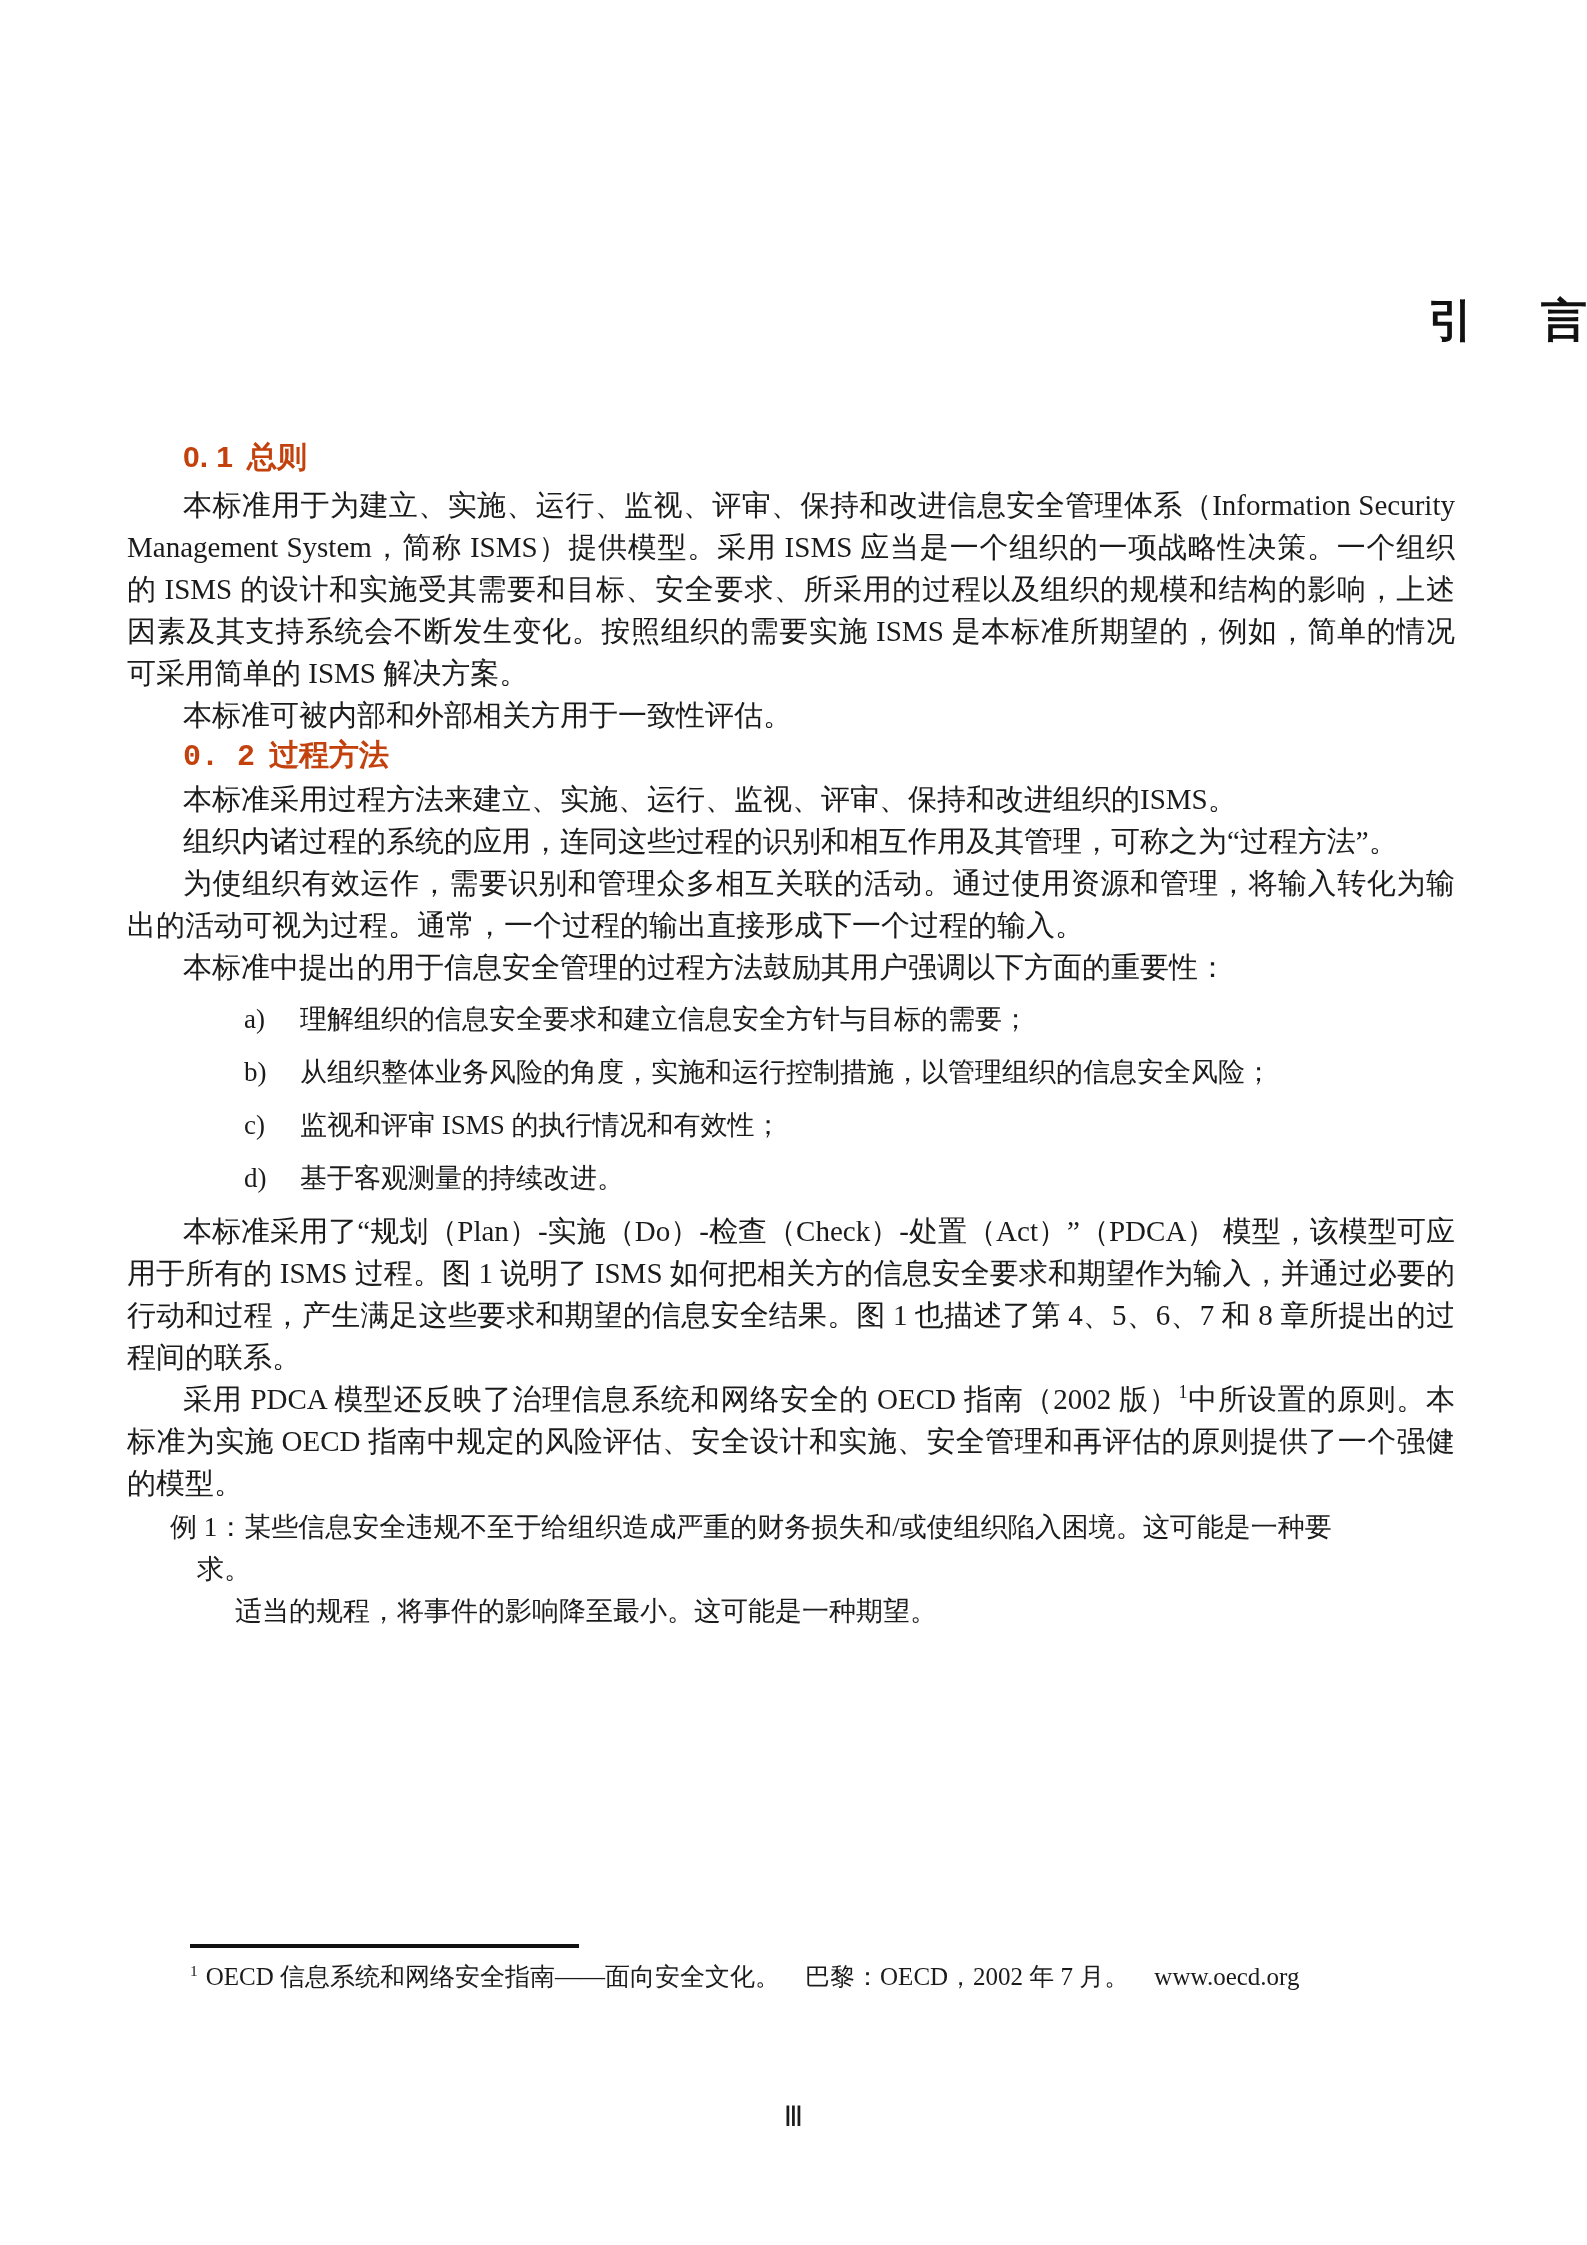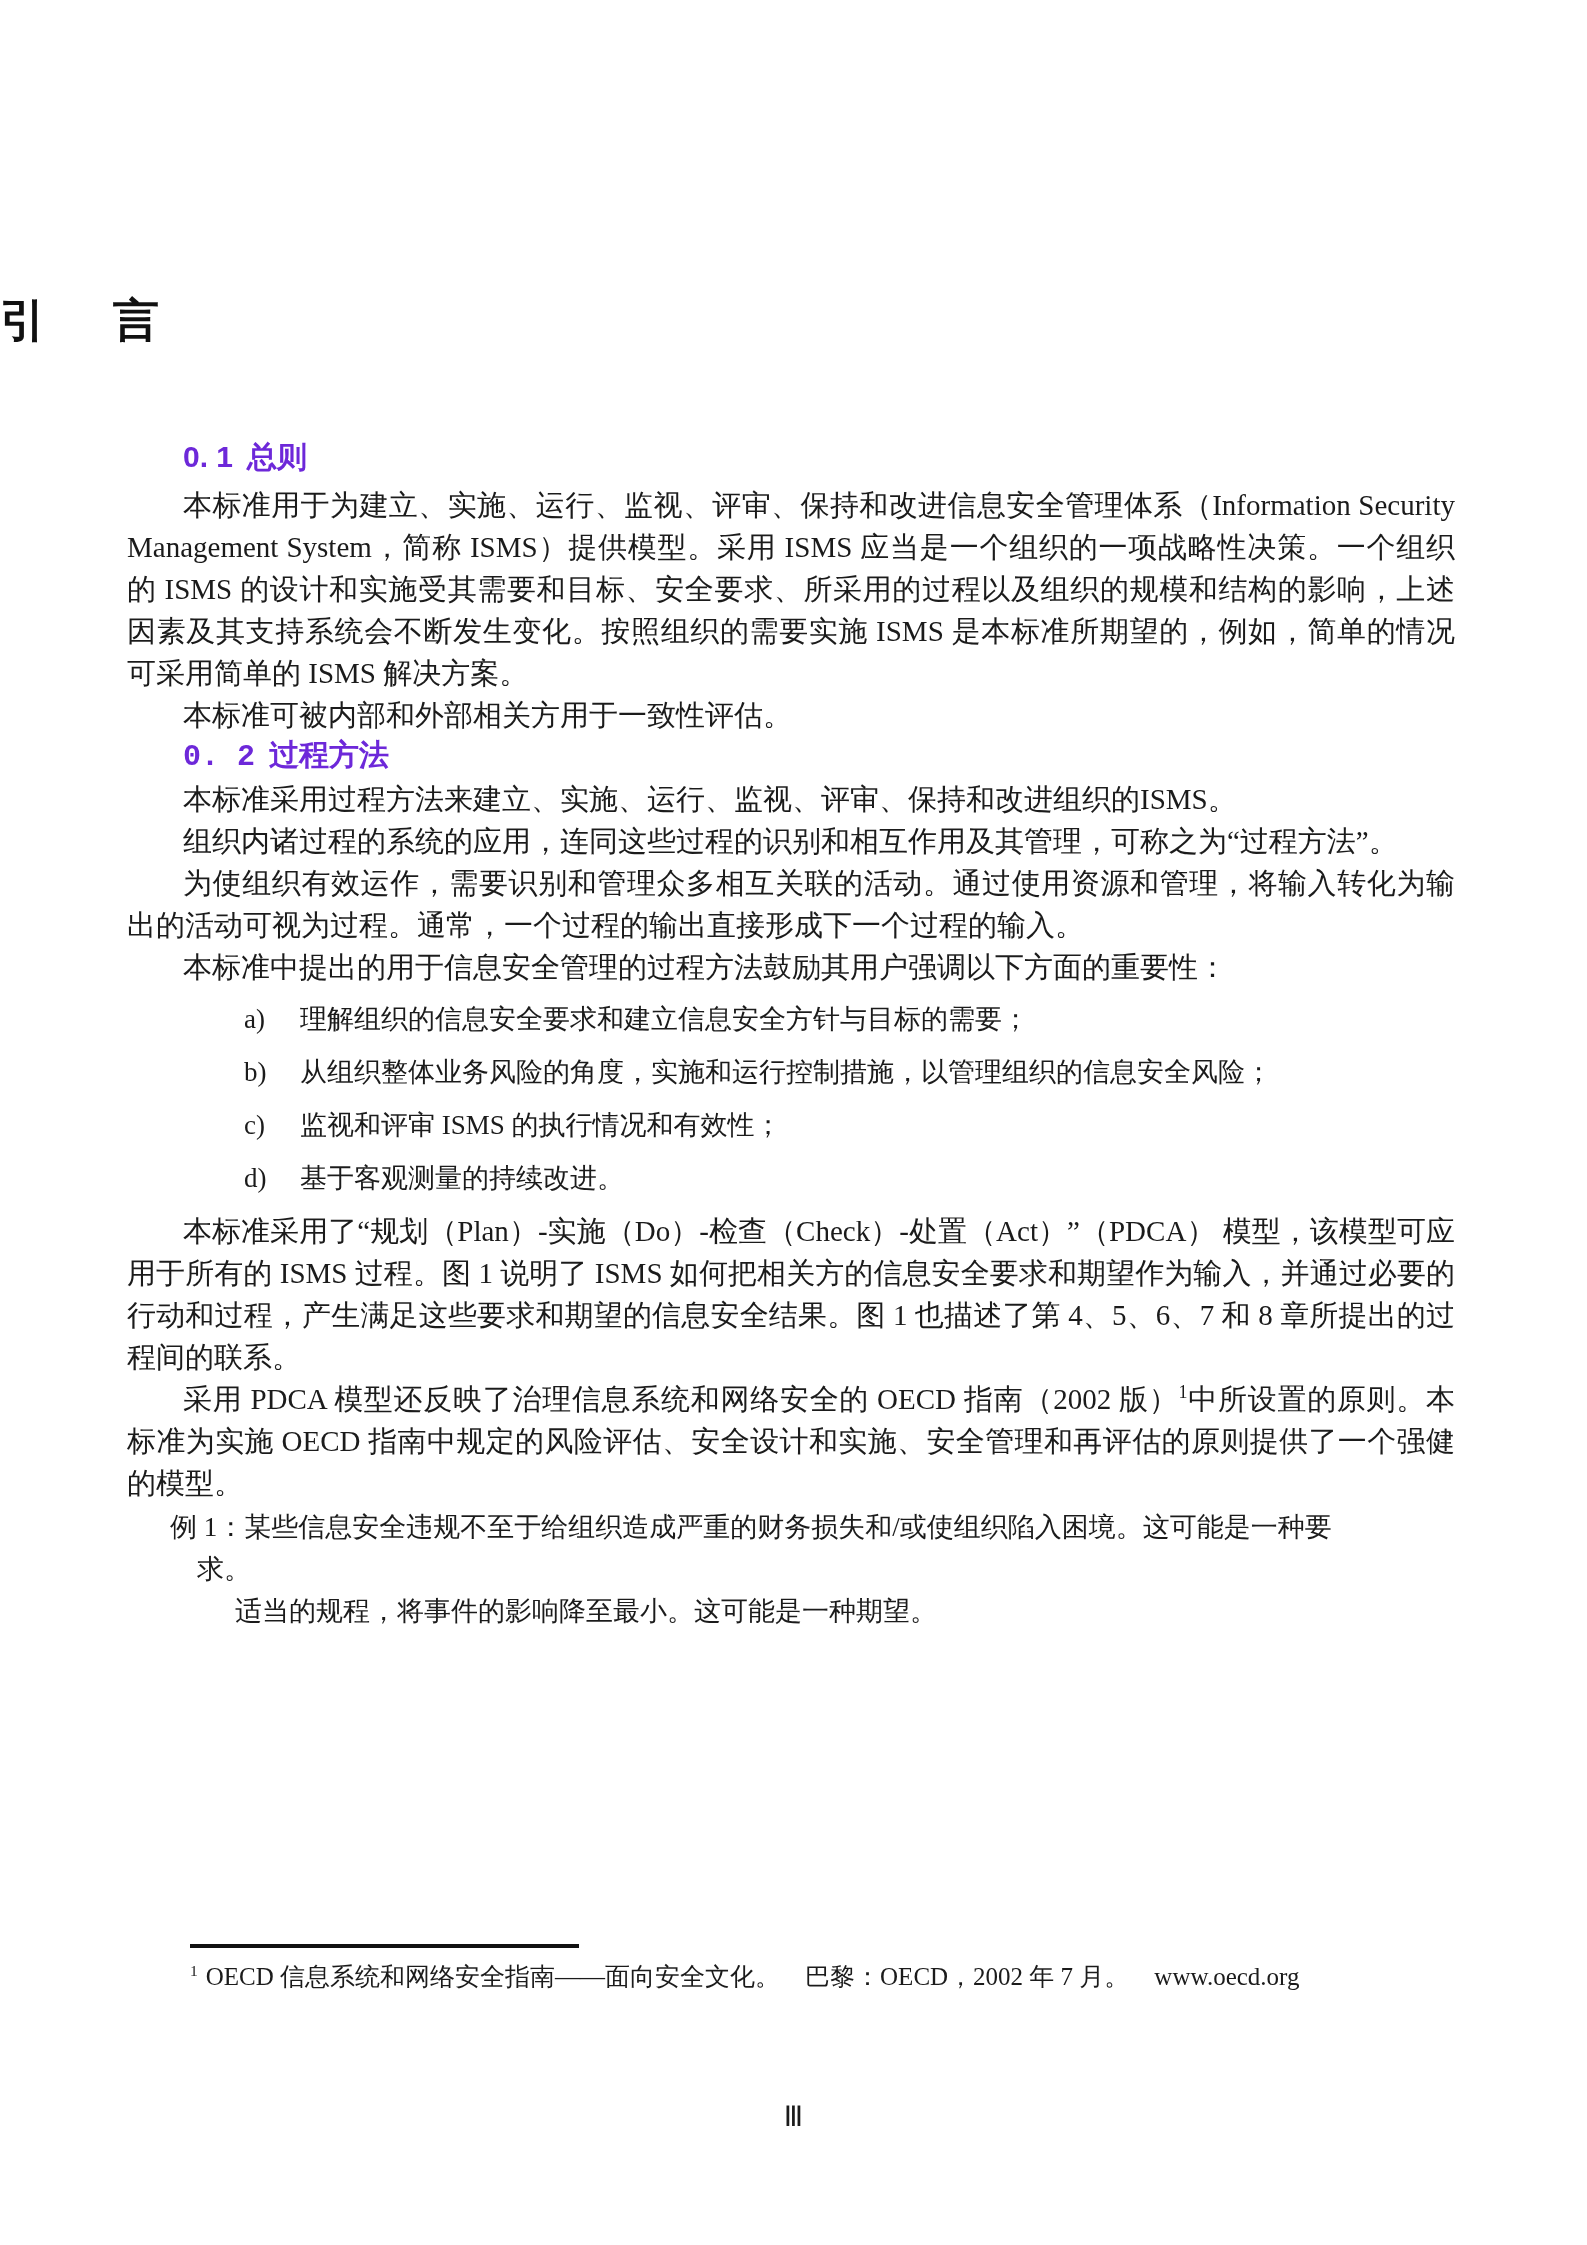--- a/index.html
+++ b/index.html
@@ -13,36 +13,36 @@
     overflow: hidden;
     box-sizing: border-box;
   }
   .content {
     margin-left: 127px;
     width: 1328px;
   }
   .doc-title {
     margin: 0;
     padding-top: 292px;
-    text-align: left;
+    text-align: right;
     font-family: "Liberation Sans", sans-serif;
     font-weight: bold;
     font-size: 46px;
     line-height: 56px;
     color: #111;
   }
   .doc-title .gap { margin-left: 67px; }
   .sec-heading {
     margin: 0;
     margin-left: 56px;
     font-family: "Liberation Sans", sans-serif;
     font-weight: bold;
     font-size: 30px;
     line-height: 42px;
-    color: #6d28d9;
+    color: #c2410c;
   }
   .sec-heading .sec-name { margin-left: 14px; }
   .h-01 { margin-top: 88px; }
   .h-02 { margin-top: 0; font-family: Liberation Mono, monospace; }
   p.body {
     margin: 0;
     font-size: 29px;
     line-height: 42px;
     text-align: justify;
     text-justify: inter-ideograph;

